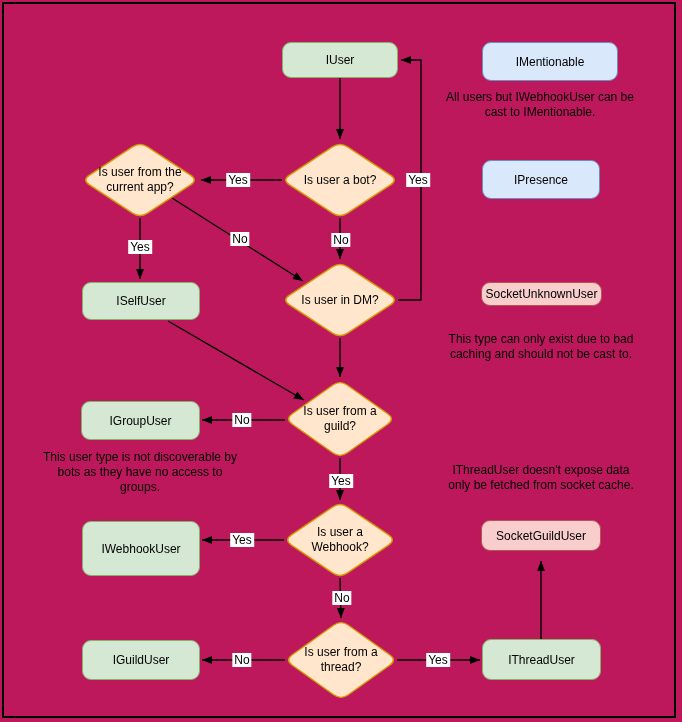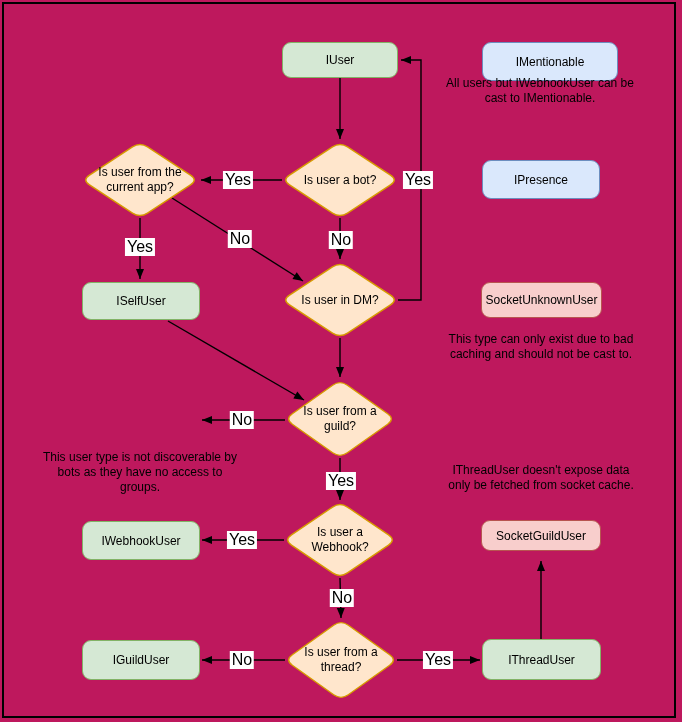--- a/index.html
+++ b/index.html
@@ -11,21 +11,21 @@
   .diamond { fill:var(--orange-fill); stroke:var(--orange-stroke); stroke-width:1.4; }
   .box { position:absolute; box-sizing:border-box; border:1px solid #000; border-radius:9px;
          display:flex; align-items:center; justify-content:center; font-size:12px; z-index:2; text-align:center; }
   .box.green { background:var(--green-fill); border-color:var(--green-stroke); }
   .box.blue  { background:var(--blue-fill);  border-color:var(--blue-stroke); }
   .box.red   { background:var(--red-fill);   border-color:var(--red-stroke); }
   .dlabel { position:absolute; width:110px; transform:translate(-50%,-50%); display:flex; flex-direction:column;
             align-items:center; justify-content:center; text-align:center; font-size:12px; line-height:15px; z-index:2; }
   .dlabel div { white-space:nowrap; }
   .note { position:absolute; text-align:center; font-size:12px; line-height:15px; z-index:2; }
-  .elabel { position:absolute; transform:translate(-50%,-50%); background:#ffffff; padding:0 2px; font-size:16px; z-index:3; }
+  .elabel { position:absolute; transform:translate(-50%,-50%); background:#ffffff; padding:0 2px; font-size:12px; z-index:3; }
 </style>
 </head>
 <body>
 
 <div class="canvas">
   <div class="frame"></div>
 
   <svg class="gfx" width="682" height="722">
     <defs>
       <marker id="arrow" viewBox="0 0 12 12" refX="11" refY="6" markerWidth="12" markerHeight="12" markerUnits="userSpaceOnUse" orient="auto">
@@ -59,27 +59,30 @@
 
   <div class="box green" style="left:282px;top:42px;width:116px;height:36px">
     <span>IUser</span>
     </div>
   <div class="box blue" style="left:482px;top:42px;width:136px;height:39px">
     <span>IMentionable</span>
     </div>
   <div class="box blue" style="left:482px;top:160px;width:118px;height:39px">
     <span>IPresence</span>
     </div>
-  <div class="box red" style="left:481px;top:282px;width:121px;height:36px">
+  <div class="box red" style="left:481px;top:282px;width:121px;height:24px">
     <span>SocketUnknownUser</span>
     </div>
   <div class="box green" style="left:82px;top:282px;width:118px;height:38px">
     <span>ISelfUser</span>
     </div>
-  <div class="box green" style="left:82px;top:521px;width:118px;height:39px">
+  <div class="box green" style="left:81px;top:401px;width:119px;height:39px">
+    <span>IGroupUser</span>
+    </div>
+  <div class="box green" style="left:82px;top:521px;width:118px;height:55px">
     <span>IWebhookUser</span>
     </div>
   <div class="box red" style="left:481px;top:520px;width:120px;height:31px">
     <span>SocketGuildUser</span>
     </div>
   <div class="box green" style="left:82px;top:640px;width:118px;height:40px">
     <span>IGuildUser</span>
     </div>
   <div class="box green" style="left:482px;top:639px;width:119px;height:41px">
     <span>IThreadUser</span>
@@ -113,21 +116,21 @@
   <div class="elabel" style="left:140px;top:247px">Yes</div>
   <div class="elabel" style="left:240px;top:239px">No</div>
   <div class="elabel" style="left:418px;top:180px">Yes</div>
   <div class="elabel" style="left:242px;top:420px">No</div>
   <div class="elabel" style="left:341px;top:481px">Yes</div>
   <div class="elabel" style="left:242px;top:540px">Yes</div>
   <div class="elabel" style="left:342px;top:598px">No</div>
   <div class="elabel" style="left:242px;top:660px">No</div>
   <div class="elabel" style="left:438px;top:660px">Yes</div>
 
-  <div class="note" style="left:435px;top:76px;width:210px">
+  <div class="note" style="left:435px;top:90px;width:210px">
     <div>All users but IWebhookUser can be</div>
     <div>cast to IMentionable.</div>
     </div>
   <div class="note" style="left:433px;top:332px;width:216px">
     <div>This type can only exist due to bad</div>
     <div>caching and should not be cast to.</div>
     </div>
   <div class="note" style="left:30px;top:450px;width:220px">
     <div>This user type is not discoverable by</div>
     <div>bots as they have no access to</div>

